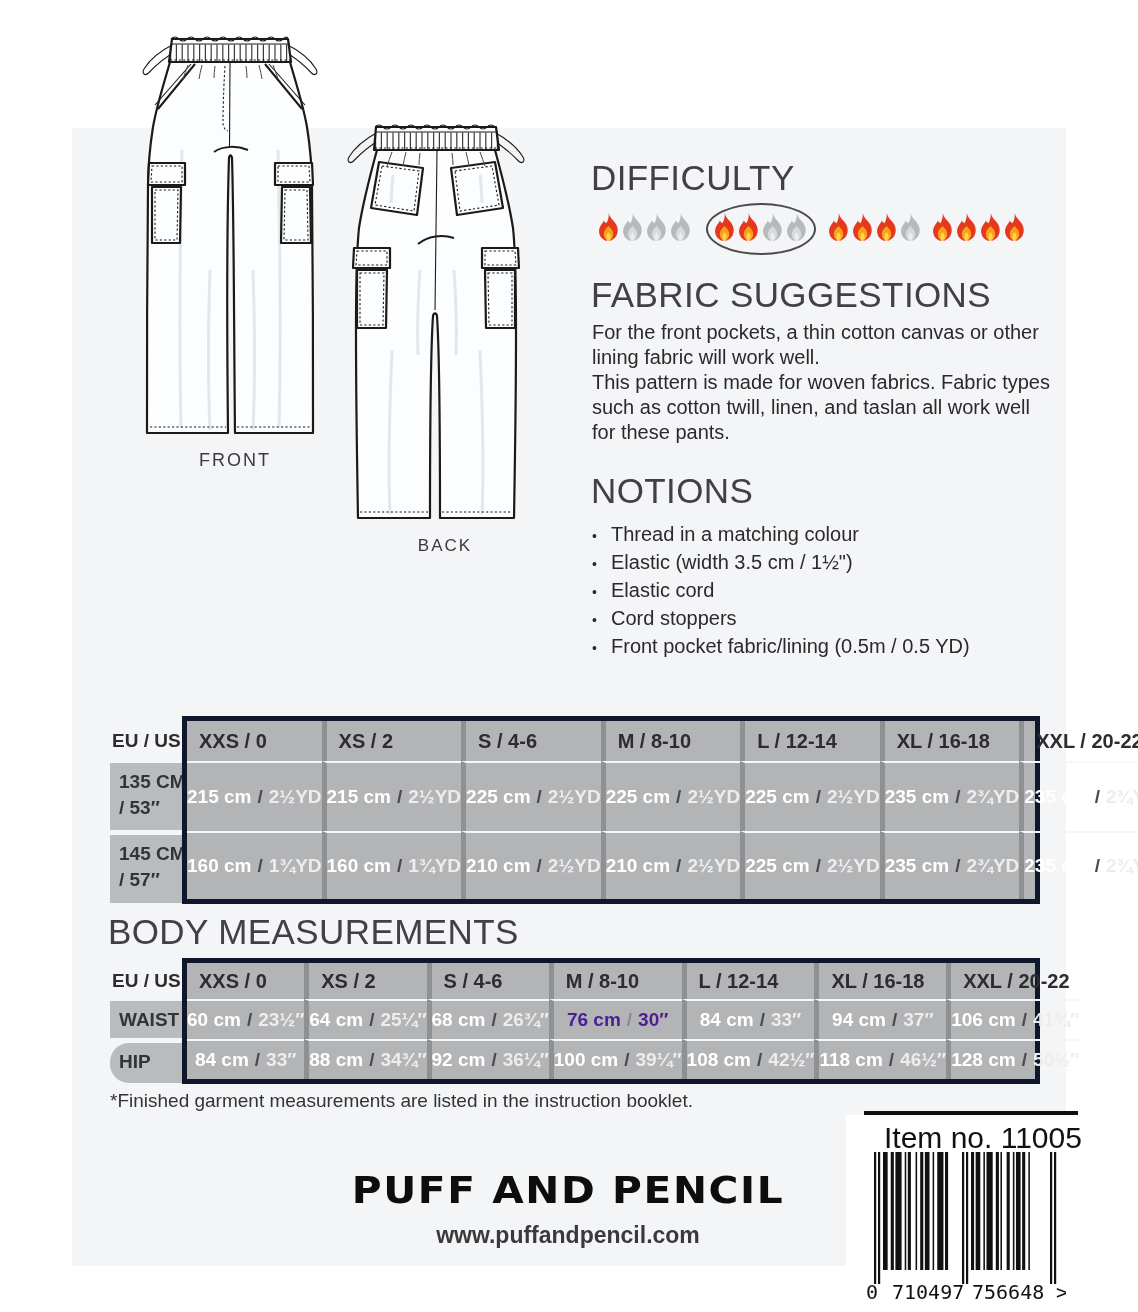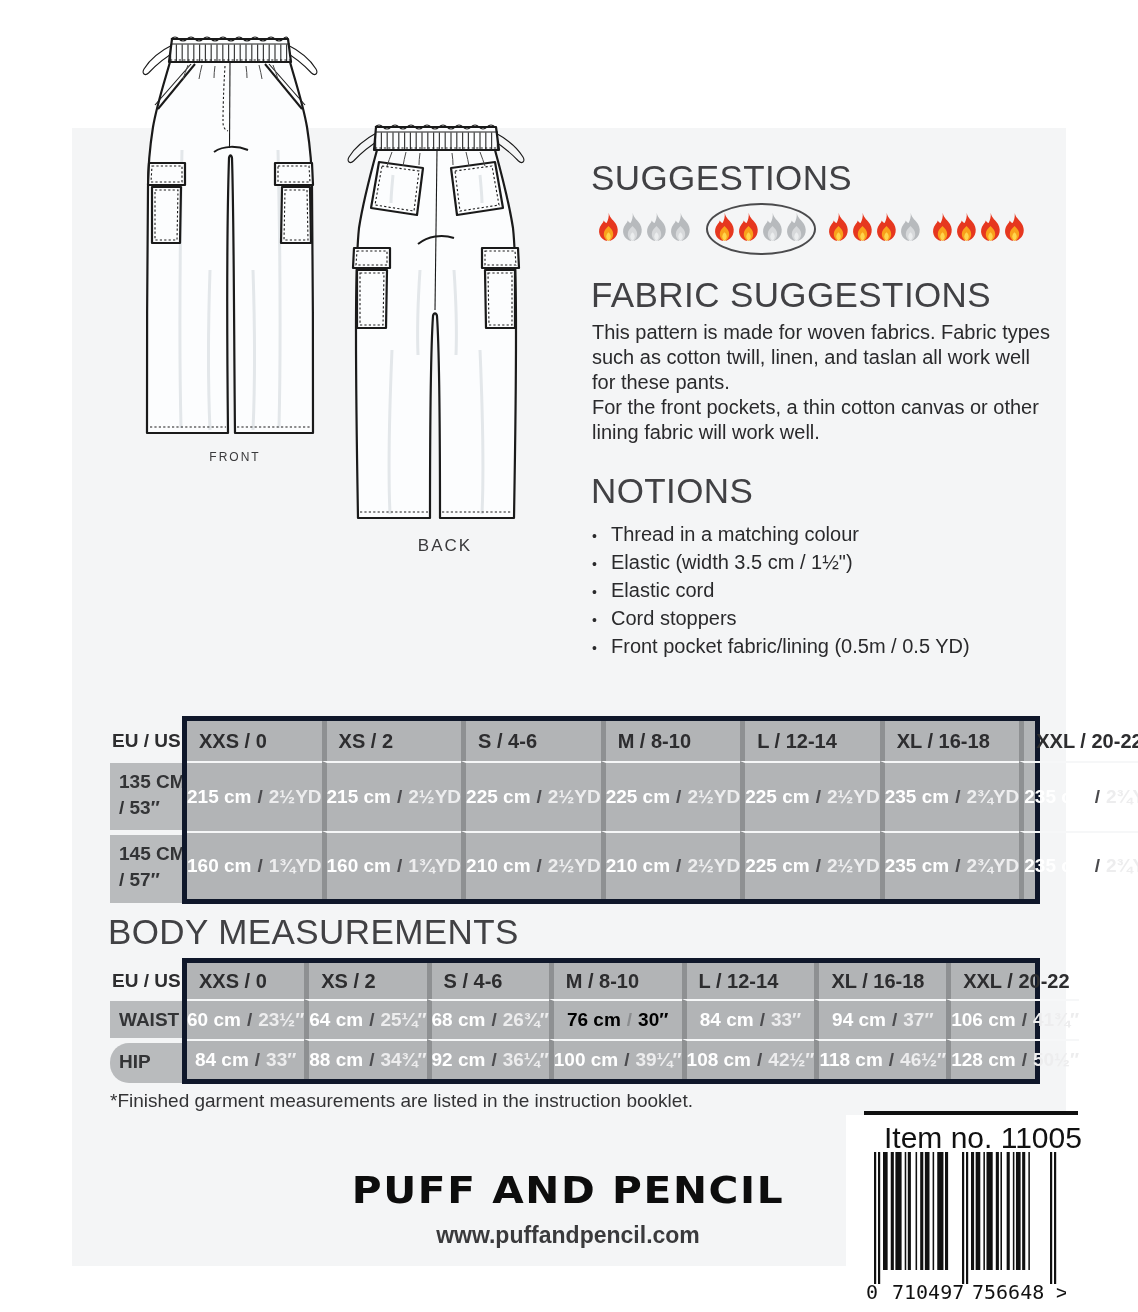--- a/index.html
+++ b/index.html
@@ -2,42 +2,42 @@
 <html><head>
 <meta charset="utf-8">
 <style>
   html,body{margin:0;padding:0;background:#ffffff;}
   .page{position:relative;width:1138px;height:1312px;background:#ffffff;overflow:hidden;
         font-family:"Liberation Sans",sans-serif;color:#2b2b2d;}
   .panel{position:absolute;left:72px;top:128px;width:994px;height:1138px;background:#f4f5f6;z-index:0;}
   .abs{position:absolute;}
   .z1{z-index:1;}
   .heading{position:absolute;font-size:35px;font-weight:400;color:#414144;letter-spacing:.4px;line-height:1;z-index:1;}
-  .drawing-label{position:absolute;text-align:center;font-size:12px;letter-spacing:2px;color:#3a3a3c;z-index:1;}
+  .drawing-label{position:absolute;text-align:center;font-size:18px;letter-spacing:2px;color:#3a3a3c;z-index:1;}
   
   .flame-group{position:absolute;display:flex;gap:1px;z-index:2;}
   .ellipse-marker{position:absolute;left:706px;top:203px;width:106px;height:48px;border:2px solid #4b4b4d;border-radius:50%;z-index:1;}
   
   .para{position:absolute;left:592px;top:320px;width:462px;font-size:20px;line-height:25px;color:#2a2a2c;z-index:1;}
   .para p{margin:0;}
   .notions-list{position:absolute;left:592px;top:523px;width:470px;z-index:1;}
   .notion-item{display:flex;align-items:baseline;height:28px;font-size:20px;color:#2a2a2c;}
   .notion-item .dot{width:19px;font-size:14px;color:#2a2a2c;flex:none;}
   
   .size-table{position:absolute;z-index:1;}
   .corner-label{position:absolute;left:2px;font-size:19px;font-weight:bold;color:#2d2d2f;}
   .row-label{position:absolute;left:0;width:96px;background:#b9bbbd;color:#333436;font-size:19px;font-weight:bold;
              line-height:1.35;padding:6px 0 11px 9px;box-sizing:border-box;}
   .datablock{position:absolute;left:72px;top:0;border:5px solid #0f172a;background:#b2b4b6;display:grid;}
   .hcell{display:flex;align-items:center;padding-left:12px;font-size:20px;font-weight:bold;color:#2d2d2f;box-sizing:border-box;}
   .dcell{display:flex;align-items:center;justify-content:center;font-size:19px;font-weight:bold;box-sizing:border-box;white-space:nowrap;}
   .dcell .cm{color:#ffffff;}
   .dcell .sl{color:#4a4a4d;margin:0 6px;}
   .dcell .yd{color:#ededee;}
-  .dcell.dim .cm,.dcell.dim .yd{color:#000000;}
+  .dcell.dim .cm,.dcell.dim .yd{color:#4c1d95;}
   .dcell.dim .sl{color:#8a8c8e;}
   .col-sep{border-left:5px solid #8e9092;}
   .row-sep{border-top:2px solid #f6f7f8;}
   .footnote{position:absolute;left:110px;top:1090px;font-size:19px;color:#333335;z-index:2;}
   
   .brand{position:absolute;left:280px;top:1168px;width:576px;text-align:center;z-index:2;
          font-family:"DejaVu Sans",sans-serif;font-weight:bold;font-size:38px;letter-spacing:1.5px;color:#0d0d0d;
          transform:scaleX(1.07);transform-origin:50% 50%;white-space:nowrap;}
   .website{position:absolute;left:280px;top:1222px;width:576px;text-align:center;z-index:2;
            font-size:23px;font-weight:bold;color:#3a3a3c;}
@@ -152,21 +152,21 @@
     <path class="td-thin" d="M164,12 C175,18 187,27 193,37 C195.5,41.5 192,44.5 188.5,41 C180,32 171,25 161,19"></path>
 
     <path class="td-outline" d="M46,7 L166,7 L169,30 L44,30 Z" stroke-width="2"></path>
     <path class="td-thin" d="M45,7 q4,-4 8,0 t8,0 t8,0 t8,0 t8,0 t8,0 t8,0 t8,0 t8,0 t8,0 t8,0 t8,0 t8,0 t8,0 t8,0"></path>
     <line x1="45" y1="12" x2="168" y2="12" stroke="#1a1a1a" stroke-width="1"></line>
     <line x1="45" y1="21" x2="168" y2="21" stroke="#1a1a1a" stroke-width="17" stroke-dasharray="1.2 4.6" opacity="0.85"></line>
     <path class="td-dot" d="M45,28 L168,28" stroke-dasharray="1.5 2.5"></path>
   </svg>
   <div class="drawing-label" style="left:330px;top:536px;width:230px;font-size:17px;">BACK</div>
 
-  <div class="heading" style="left:591px;top:160px;">SUGGESTIONS</div>
+  <div class="heading" style="left:591px;top:160px;">DIFFICULTY</div>
   <div class="ellipse-marker"></div>
   <div id="flameGroups">
       <div class="flame-group" style="left: 597px; top: 212px;">
         <svg width="23" height="31" viewBox="0 0 24 32">
           <path fill="#e6371f" d="M12.2 0.8 C13.4 6.2 17.6 8.6 19.8 12.4 C21.9 16 22.3 20.3 20.6 23.9 C19.2 26.9 16.5 29.2 13.2 30.1 C14.6 27.4 14.2 24.6 12.4 22.5 C10.8 24.2 9.6 26.3 10.4 30.2 C7 29.5 3.9 26.9 2.7 23.3 C1.5 19.7 2.3 15.7 4.6 12.8 C5.6 11.6 6.6 10.4 7 8.7 C8 10.2 8.9 11 10 11.2 C11.7 8.4 12.6 4.6 12.2 0.8 Z"></path>
           <path fill="#f9a11b" d="M12 14.5 C14.8 17.3 16.9 19.5 16.9 22.7 C16.9 26.4 14.8 29.3 12 29.8 C9.2 29.3 7.1 26.4 7.1 22.7 C7.1 19.5 9.2 17.3 12 14.5 Z"></path>
           <path fill="#ffd54d" d="M12 21 C13.4 22.6 14.3 23.8 14.3 25.4 C14.3 27.4 13.2 28.9 12 29.2 C10.8 28.9 9.7 27.4 9.7 25.4 C9.7 23.8 10.6 22.6 12 21 Z"></path>
         </svg>
         <svg width="23" height="31" viewBox="0 0 24 32">
           <path fill="#b7babd" d="M12.2 0.8 C13.4 6.2 17.6 8.6 19.8 12.4 C21.9 16 22.3 20.3 20.6 23.9 C19.2 26.9 16.5 29.2 13.2 30.1 C14.6 27.4 14.2 24.6 12.4 22.5 C10.8 24.2 9.6 26.3 10.4 30.2 C7 29.5 3.9 26.9 2.7 23.3 C1.5 19.7 2.3 15.7 4.6 12.8 C5.6 11.6 6.6 10.4 7 8.7 C8 10.2 8.9 11 10 11.2 C11.7 8.4 12.6 4.6 12.2 0.8 Z"></path>
@@ -247,22 +247,22 @@
         <svg width="23" height="31" viewBox="0 0 24 32">
           <path fill="#e6371f" d="M12.2 0.8 C13.4 6.2 17.6 8.6 19.8 12.4 C21.9 16 22.3 20.3 20.6 23.9 C19.2 26.9 16.5 29.2 13.2 30.1 C14.6 27.4 14.2 24.6 12.4 22.5 C10.8 24.2 9.6 26.3 10.4 30.2 C7 29.5 3.9 26.9 2.7 23.3 C1.5 19.7 2.3 15.7 4.6 12.8 C5.6 11.6 6.6 10.4 7 8.7 C8 10.2 8.9 11 10 11.2 C11.7 8.4 12.6 4.6 12.2 0.8 Z"></path>
           <path fill="#f9a11b" d="M12 14.5 C14.8 17.3 16.9 19.5 16.9 22.7 C16.9 26.4 14.8 29.3 12 29.8 C9.2 29.3 7.1 26.4 7.1 22.7 C7.1 19.5 9.2 17.3 12 14.5 Z"></path>
           <path fill="#ffd54d" d="M12 21 C13.4 22.6 14.3 23.8 14.3 25.4 C14.3 27.4 13.2 28.9 12 29.2 C10.8 28.9 9.7 27.4 9.7 25.4 C9.7 23.8 10.6 22.6 12 21 Z"></path>
         </svg>
       </div>
     </div>
 
   <div class="heading" style="left:591px;top:277px;">FABRIC SUGGESTIONS</div>
   <div class="para" id="fabricParas">
+      <p>For the front pockets, a thin cotton canvas or other lining fabric will work well.</p>
       <p>This pattern is made for woven fabrics. Fabric types such as cotton twill, linen, and taslan all work well for these pants.</p>
-      <p>For the front pockets, a thin cotton canvas or other lining fabric will work well.</p>
     </div>
 
   <div class="heading" style="left:591px;top:473px;">NOTIONS</div>
   <div class="notions-list" id="notionsList">
       <div class="notion-item">
         <span class="dot">•</span>
         <span>Thread in a matching colour</span>
       </div>
       <div class="notion-item">
         <span class="dot">•</span>

